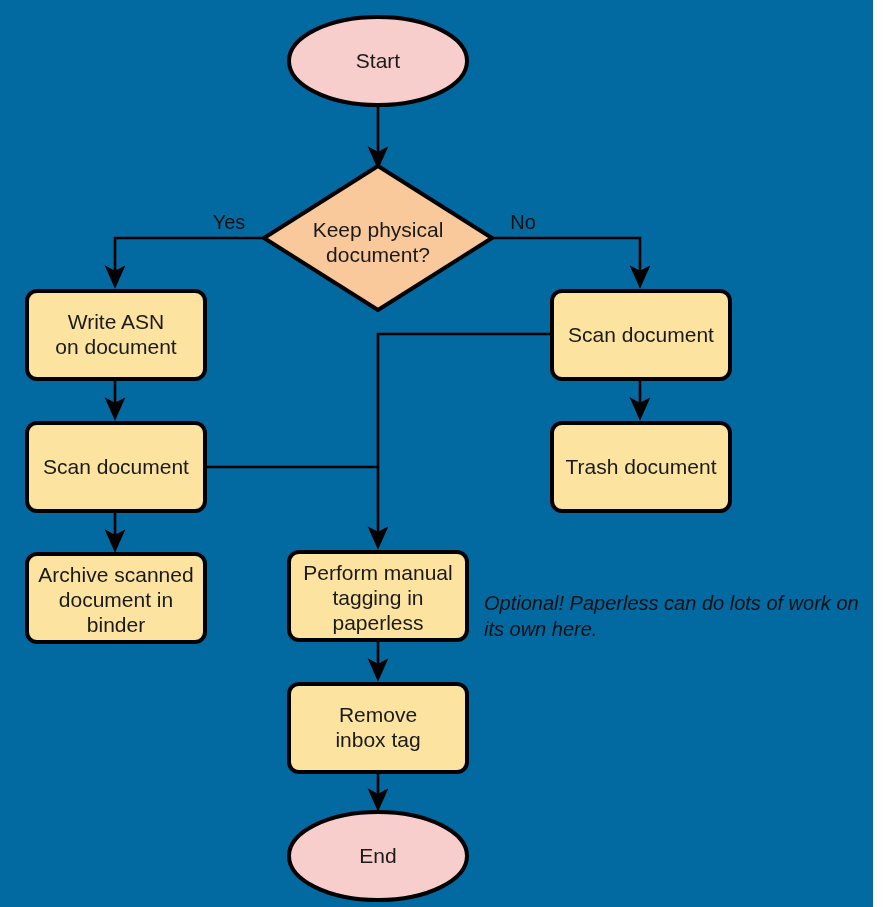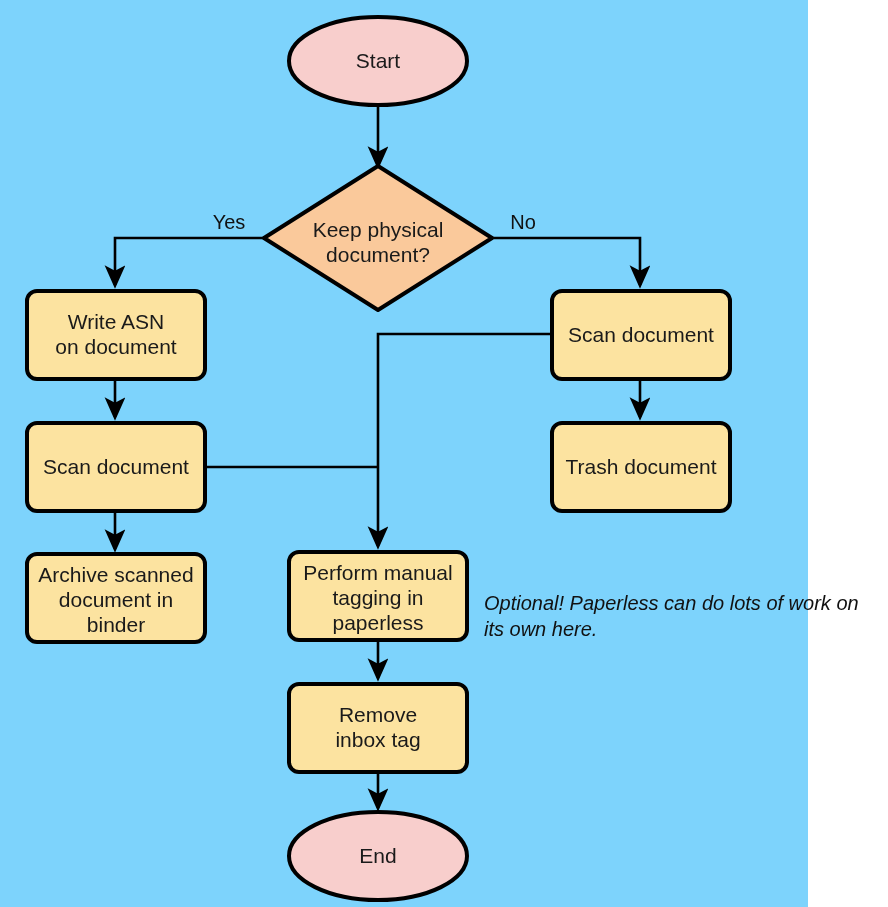--- a/index.html
+++ b/index.html
@@ -8,23 +8,23 @@
     background: #ffffff;
   }
   body {
     width: 888px;
     height: 907px;
     font-family: "Liberation Sans", sans-serif;
     overflow: hidden;
   }
   #flowchart-root {
     position: relative;
-    width: 808px;
+    width: 873px;
     height: 907px;
-    background: #7dd3fc;
+    background: #0369a1;
   }
   svg.flow-canvas {
     display: block;
     width: 888px;
     height: 907px;
   }
   .node-shape {
     stroke: #000000;
     stroke-width: 4;
     stroke-linejoin: round;

